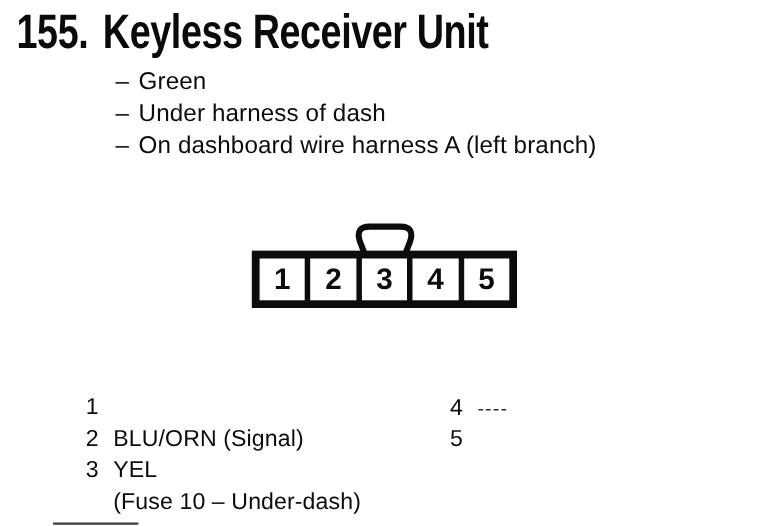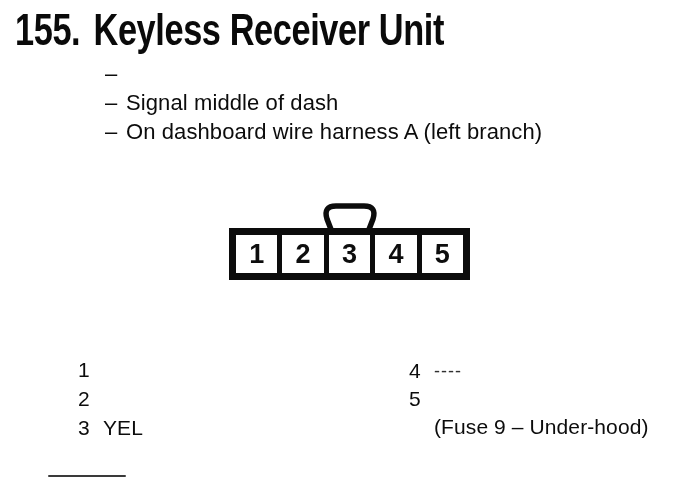--- a/index.html
+++ b/index.html
@@ -114,24 +114,25 @@
 
 <div class="page">
 
   <div class="title-row">
     <span class="section-number">155.</span><span>Keyless Receiver Unit</span>
   </div>
 
   <div class="notes">
     <div class="note-line">
       <span class="dash">–</span>
+      <span>Green</span>
     </div>
     <div class="note-line">
       <span class="dash">–</span>
-      <span>Signal middle of dash</span>
+      <span>Under harness of dash</span>
     </div>
     <div class="note-line">
       <span class="dash">–</span>
       <span>On dashboard wire harness A (left branch)</span>
     </div>
   </div>
 
   <svg class="latch-svg" width="76" height="38" viewBox="0 0 76 38">
     <path d="M 20 33 L 15 20 Q 11 7 24 7 L 52 7 Q 65 7 61 20 L 56 33 Z" fill="#ffffff" stroke="#0c0c0c" stroke-width="5.5" stroke-linejoin="round"></path>
   </svg>
@@ -153,36 +154,37 @@
         <span>5</span>
       </div>
   </div>
 
   <div class="pinlist pinlist-left">
     <div class="prow">
       <span class="pnum">1</span>
     </div>
     <div class="prow">
       <span class="pnum">2</span>
+      <span>BLU/ORN (Signal)</span>
     </div>
     <div class="prow">
       <span class="pnum">3</span>
       <span>YEL</span>
+    </div>
+    <div class="prow">
+      <span class="pnum"></span>
+      <span>(Fuse 10 – Under-dash)</span>
     </div>
   </div>
 
   <div class="pinlist pinlist-right">
     <div class="prow">
       <span class="pnum">4</span>
       <span class="nc-mark">----</span>
     </div>
     <div class="prow">
       <span class="pnum">5</span>
     </div>
-    <div class="prow">
-      <span class="pnum"></span>
-      <span>(Fuse 9 – Under-hood)</span>
-    </div>
   </div>
 
   <div class="scan-line"></div>
 
 </div>
 
 </body></html>

